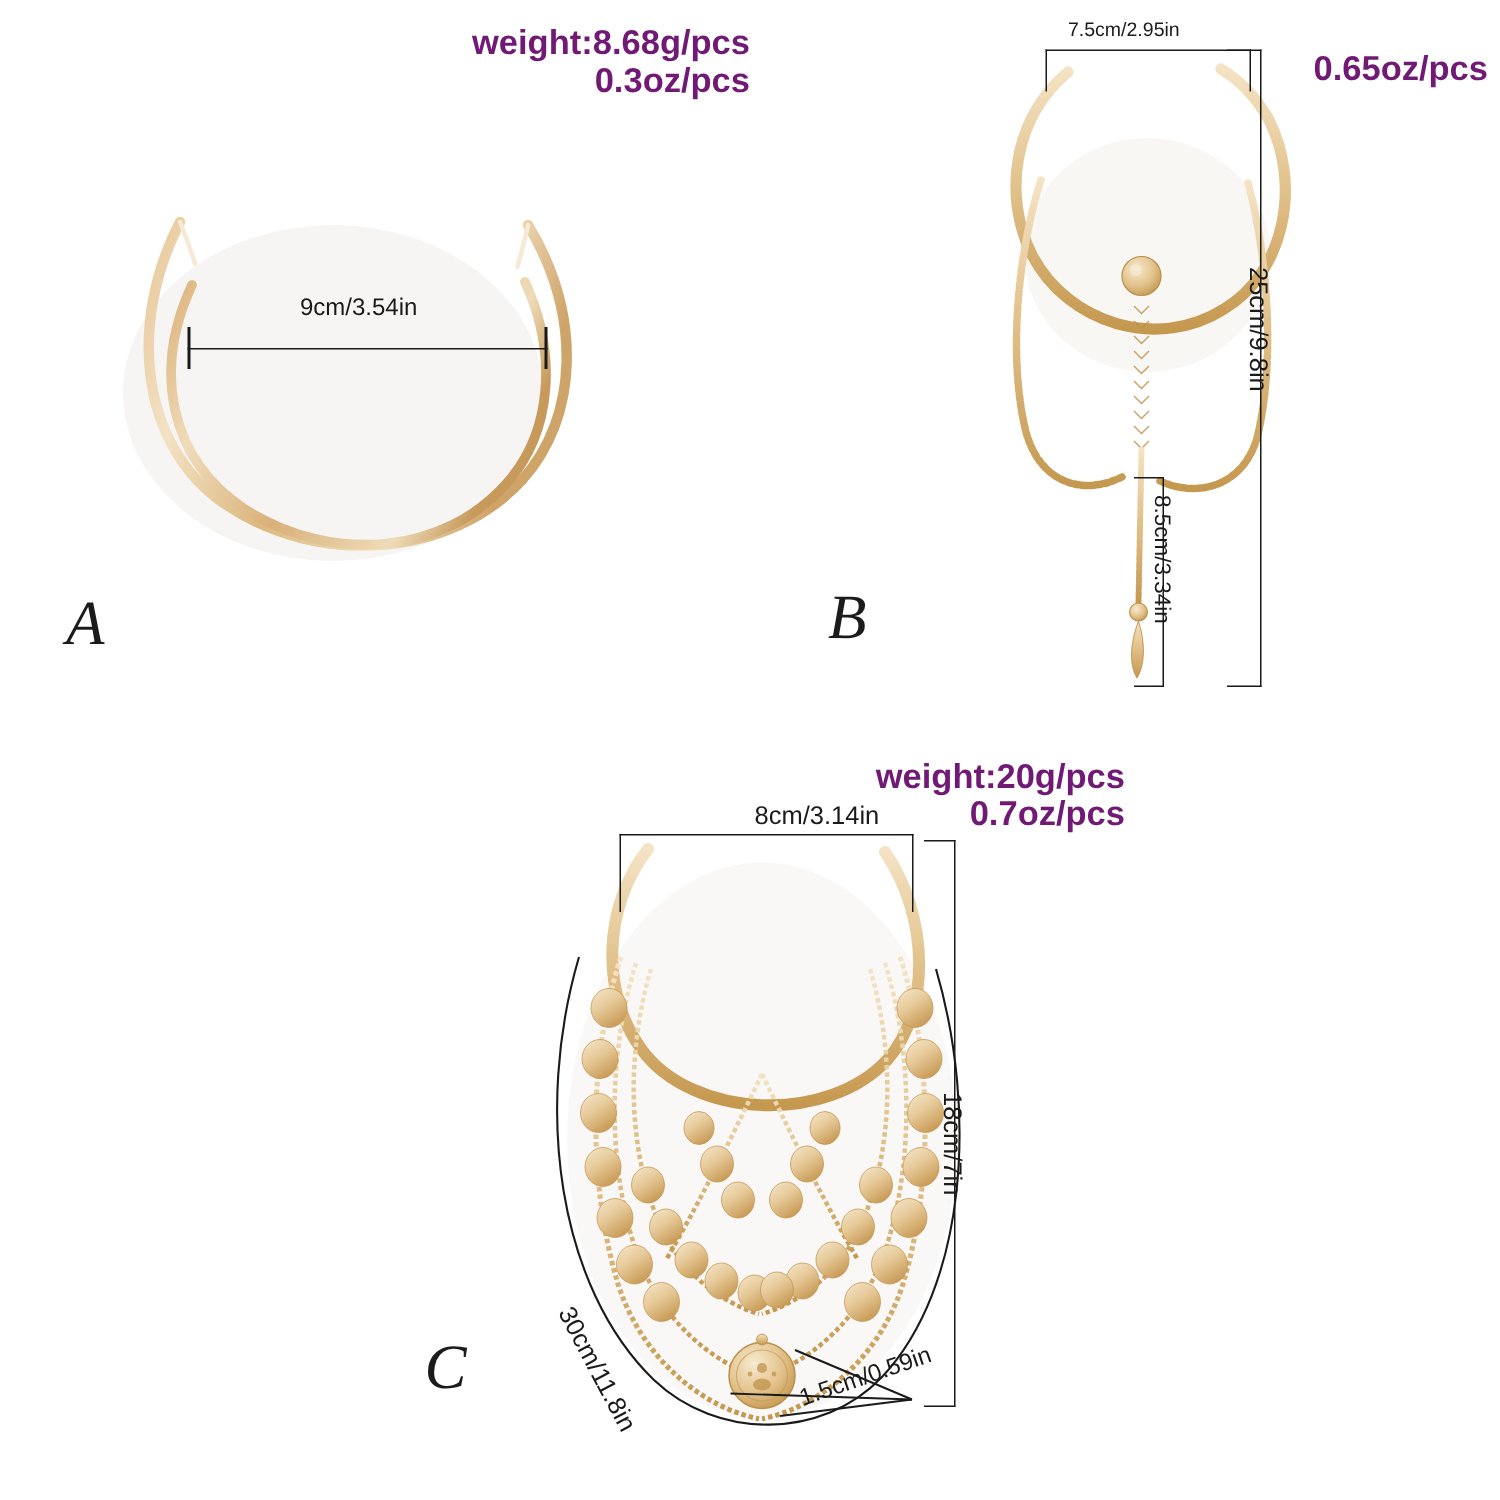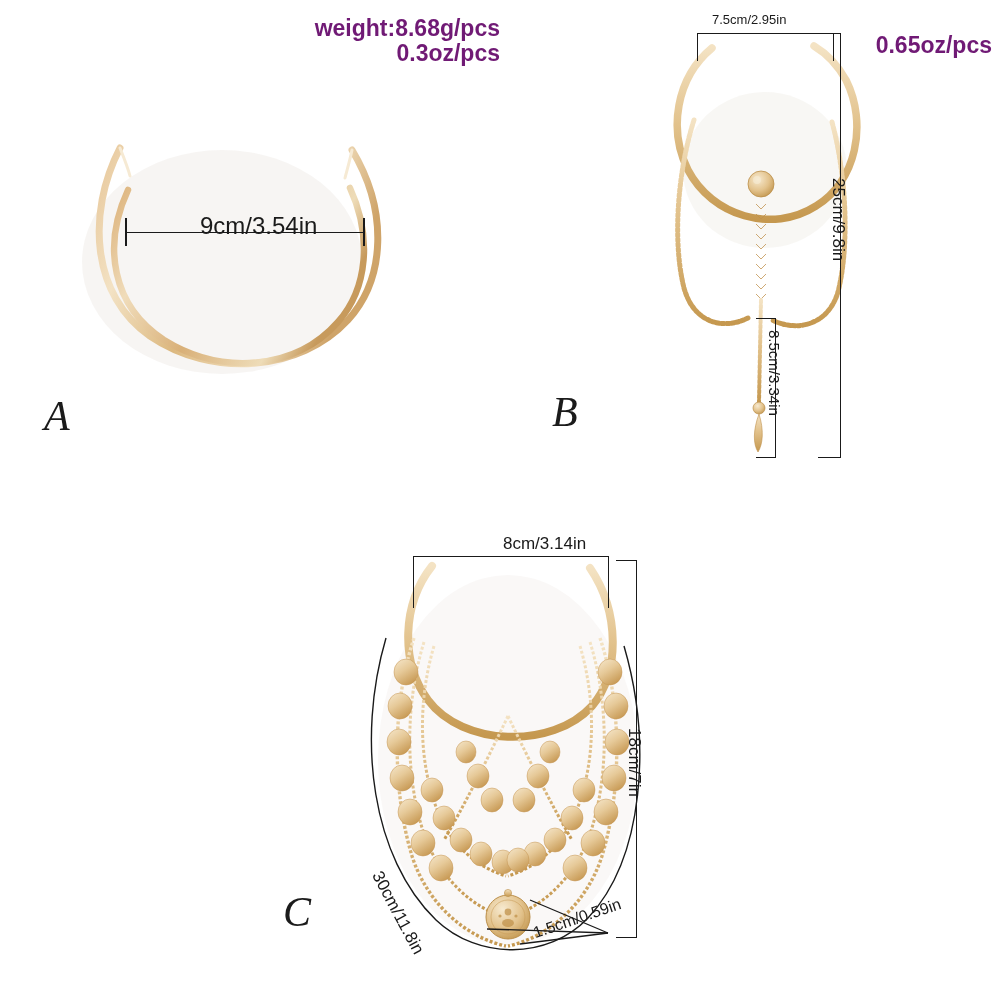--- a/index.html
+++ b/index.html
@@ -83,21 +83,21 @@
 
     <path d="M 128 190 C 102 246 112 306 164 340 C 222 376 296 370 338 322 C 368 288 372 236 350 188" fill="none" stroke="url(#gA2)" stroke-width="6.5" stroke-linecap="round"></path>
 
     <path d="M 120 148 C 124 158 128 168 130 176" stroke="#f6ead4" stroke-width="3" fill="none" stroke-linecap="round"></path>
     <path d="M 352 150 C 350 160 347 170 345 178" stroke="#f6ead4" stroke-width="3" fill="none" stroke-linecap="round"></path>
   </svg>
 
   <div class="hrule" style="left:125px;top:232px;width:240px;"></div>
   <div class="cap-l" style="left:125px;top:218px;height:28px;"></div>
   <div class="cap-r" style="left:363px;top:218px;height:28px;"></div>
-  <div class="dim" style="left:200px;top:212px;font-size:24px;">9cm/3.54in</div>
+  <div class="dim" style="left:200px;top:197px;font-size:16px;">9cm/3.54in</div>
 
   <div class="weight" style="left:222px;top:16px;width:278px;font-size:23px;"><span>weight:8.68g/pcs</span><br><span>0.3oz/pcs</span></div>
 
   <div class="letter" style="left:44px;top:392px;font-size:42px;">A</div>
 
   <svg width="1000" height="1000" viewBox="0 0 1000 1000">
 
     <ellipse cx="765" cy="170" rx="82" ry="78" fill="#f5f3f0" opacity="0.7"></ellipse>
 
     <path d="M 712 48 C 676 78 668 130 688 170 C 712 216 772 234 816 206 C 856 182 868 124 846 80 C 836 62 824 52 814 46" fill="none" stroke="url(#gGold)" stroke-width="7.5" stroke-linecap="round"></path>
@@ -228,16 +228,17 @@
 
   <div class="vrule" style="left:636px;top:560px;height:378px;"></div>
   <div class="hrule" style="left:616px;top:560px;width:21px;"></div>
   <div class="hrule" style="left:616px;top:937px;width:21px;"></div>
   <div class="dim" style="left:644px;top:728px;font-size:17px;transform:rotate(90deg);transform-origin:left top;">18cm/7in</div>
 
   <div class="dim" style="left:385px;top:868px;font-size:17px;transform:rotate(62deg);transform-origin:left top;">30cm/11.8in</div>
 
   <div class="dim" style="left:531px;top:925px;font-size:16px;transform:rotate(-19deg);transform-origin:left top;">1.5cm/0.59in</div>
 
+  <div class="weight" style="left:460px;top:505px;width:290px;font-size:23px;"><span>weight:20g/pcs</span><br><span>0.7oz/pcs</span></div>
 
   <div class="letter" style="left:283px;top:888px;font-size:42px;">C</div>
 
 </div>
 
 </body></html>

